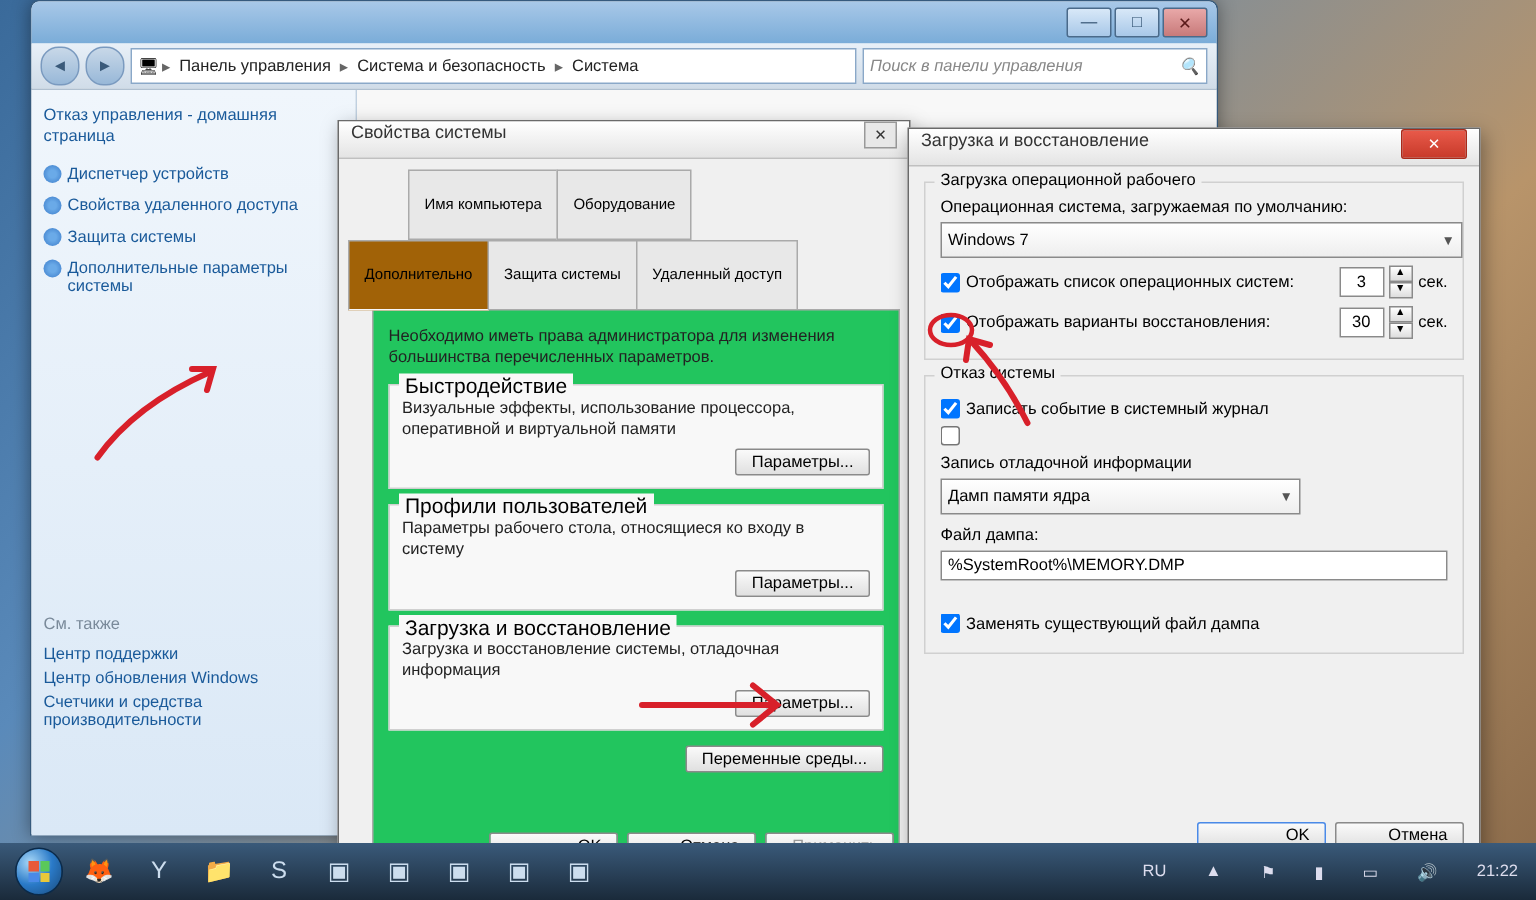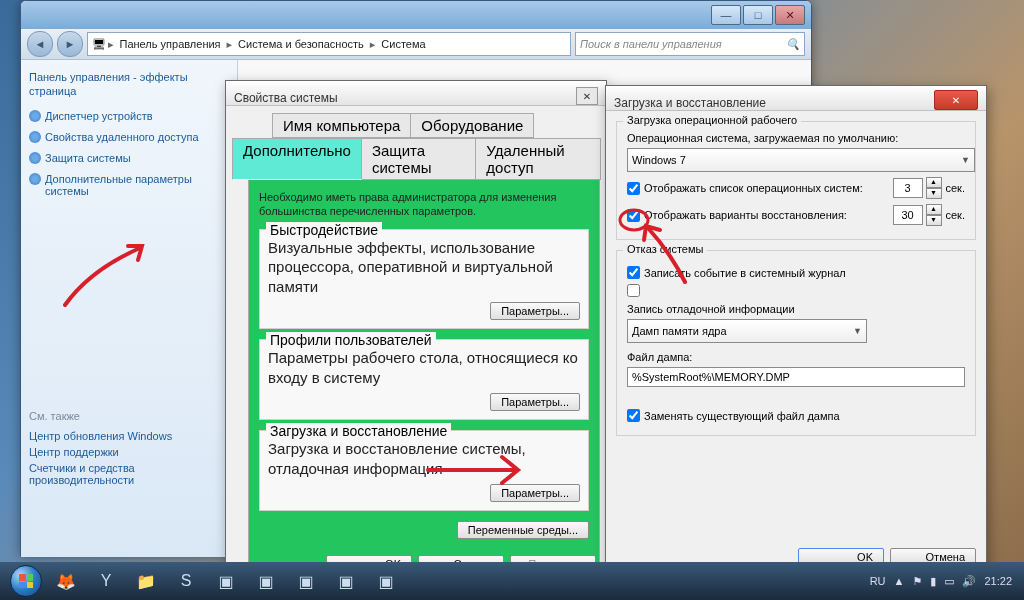--- a/index.html
+++ b/index.html
@@ -18,33 +18,33 @@
 .searchbox .sicon{margin-left:auto;color:#4a6a8a}
 .explorer-body{display:flex;height:calc(100% - 58px)}
 .sidebar{width:200px;background:linear-gradient(to bottom,#f0f6fc,#dae8f6);padding:10px 8px;border-right:1px solid #c0d0e0}
 .side-title{color:#1a5a9a;font-size:11px;margin-bottom:8px;line-height:1.3}
 .side-link{color:#1a5a9a;font-size:11px;padding:3px 0 3px 16px;cursor:pointer;position:relative;margin-bottom:3px}
 .side-link::before{content:"";position:absolute;left:0;top:3px;width:12px;height:12px;background:radial-gradient(circle,#6aaae8 30%,#3a7ac8 100%);border-radius:50%}
 .side-also{color:#7a8a9a;font-size:11px;margin-top:210px;margin-bottom:6px}
 .side-link2{color:#1a5a9a;font-size:11px;padding:2px 0;cursor:pointer}
 .content{flex:1;background:#f8f8f8}
 .dialog{position:absolute;background:#f0f0f0;border:1px solid #6a6a6a;box-shadow:2px 4px 12px rgba(0,0,0,.35)}
-.dialog .titlebar2{height:24px;background:linear-gradient(to bottom,#fff,#e4e4e4);display:flex;align-items:flex-end;padding:0 8px;border-bottom:1px solid #c0c0c0;font-size:12px;color:#333}
+.dialog .titlebar2{height:24px;background:linear-gradient(to bottom,#fff,#e4e4e4);display:flex;align-items:flex-start;padding:0 8px;border-bottom:1px solid #c0c0c0;font-size:12px;color:#333}
 .dialog .titlebar2 .dclose{margin-left:auto;width:20px;height:16px;border:1px solid #999;background:#e8e8e8;display:flex;align-items:center;justify-content:center;font-size:10px}
 .dialog.red-close .titlebar2 .dclose{background:linear-gradient(to bottom,#e85a4a,#c83a2a);color:#fff;border-color:#a82a1a;width:42px;height:18px;border-radius:2px}
 .sysprop{left:225px;top:80px;width:380px;height:500px}
 .tabs{display:flex;margin:6px 6px 0 6px}
-.tab{padding:3px 10px;border:1px solid #aaa;background:#e8e8e8;margin-right:-1px;font-size:15px;position:relative;top:1px}
-.tab.active{background:#5eead4;border-bottom-color:#f8f8f8;z-index:2}
+.tab{padding:17px 10px;border:1px solid #aaa;background:#e8e8e8;margin-right:-1px;font-size:10px;position:relative;top:1px}
+.tab.active{background:#a16207;border-bottom-color:#f8f8f8;z-index:2}
 .tabrow2{display:flex;margin:0 6px}
 .tabbody{margin:0 6px 6px 22px;border:1px solid #aaa;background:#22c55e;padding:10px;height:380px;position:relative}
 .note{font-size:11px;color:#222;margin-bottom:10px;line-height:1.3}
 .group{border:1px solid #d0d0d0;padding:8px;margin-bottom:10px;position:relative;background:#f8f8f8}
 .group-title{position:absolute;top:-8px;left:6px;background:#f8f8f8;padding:0 4px;font-size:14px}
-.group-text{font-size:15px;color:#222;line-height:1.3;margin-bottom:6px}
+.group-text{font-size:11px;color:#222;line-height:1.3;margin-bottom:6px}
 .btn{display:inline-block;padding:2px 10px;border:1px solid #8a8a8a;background:linear-gradient(to bottom,#fafafa,#e0e0e0);font-size:11px;border-radius:2px;min-width:64px;text-align:right}
 .btn-row{text-align:right}
 .dlg-buttons{position:absolute;bottom:8px;right:10px;display:flex;gap:6px}
 .startup{left:605px;top:85px;width:380px;height:490px}
 .startup .body{padding:10px}
 .fieldset{border:1px solid #d0d0d0;padding:10px 10px 8px 10px;margin-bottom:10px;position:relative}
 .fieldset .legend{position:absolute;top:-8px;left:6px;background:#f0f0f0;padding:0 4px;font-size:11px}
 .lbl{font-size:11px;margin-bottom:4px;display:block}
 .select{width:100%;height:20px;border:1px solid #8a8a8a;background:linear-gradient(to bottom,#fff,#eee);padding:1px 4px;font-size:11px;display:flex;align-items:center;justify-content:space-between}
 .select .arr{font-size:9px;color:#555}
@@ -54,21 +54,21 @@
 .spinbtns{display:inline-flex;flex-direction:column;margin-left:-1px}
 .spinbtns span{width:14px;height:9px;border:1px solid #8a8a8a;background:linear-gradient(to bottom,#fff,#ddd);font-size:7px;line-height:7px;text-align:center}
 .txt{width:100%;height:20px;border:1px solid #8a8a8a;background:#fff;padding:1px 4px;font-size:11px;box-sizing:border-box}
 .startup .dlg-buttons{bottom:10px}
 .taskbar{position:absolute;left:0;bottom:0;width:100%;height:38px;background:linear-gradient(to bottom,#3a5a7a,#1a2a3a);display:flex;align-items:center;padding:0 6px;box-sizing:border-box}
 .start{width:40px;height:32px;display:flex;align-items:center;justify-content:center}
 .orb{width:30px;height:30px;border-radius:50%;background:radial-gradient(circle at 30% 30%,#a8d8f8,#2a7ac8 50%,#1a4a7a);border:1px solid #0a2a4a;display:flex;align-items:center;justify-content:center}
 .flag{width:14px;height:14px;display:grid;grid-template:1fr 1fr/1fr 1fr;gap:1px}
 .flag span:nth-child(1){background:#e85a3a}.flag span:nth-child(2){background:#5ac85a}.flag span:nth-child(3){background:#4a8ae8}.flag span:nth-child(4){background:#e8c83a}
 .tbicon{width:40px;height:32px;display:flex;align-items:center;justify-content:center;color:#cde;font-size:16px}
-.tray{margin-left:auto;display:flex;align-items:flex-start;gap:8px;color:#dde;font-size:11px;padding-right:6px}
+.tray{margin-left:auto;display:flex;align-items:flex-start;gap:26px;color:#dde;font-size:11px;padding-right:6px}
 .annot{position:absolute;pointer-events:none}
 .arrow-red{stroke:#d8202a;stroke-width:4;fill:none;stroke-linecap:round}
 .circle-red{stroke:#d8202a;stroke-width:3;fill:none}
 </style>
 </head>
 <body>
 
 <div class="desktop">
 <div class="wallpaper"></div>
 
@@ -90,28 +90,28 @@
       <span class="crumb-sep">▸</span>
       <span class="crumb">Система</span>
     </div>
     <div class="searchbox">
       <span>Поиск в панели управления</span>
       <span class="sicon">🔍</span>
     </div>
   </div>
   <div class="explorer-body">
     <div class="sidebar">
-      <div class="side-title">Панель управления - эффекты страница</div>
+      <div class="side-title">Отказ управления - домашняя страница</div>
       <div class="side-link">Диспетчер устройств</div>
       <div class="side-link">Свойства удаленного доступа</div>
       <div class="side-link">Защита системы</div>
       <div class="side-link">Дополнительные параметры системы</div>
       <div class="side-also">См. также</div>
+      <div class="side-link2">Центр поддержки</div>
       <div class="side-link2">Центр обновления Windows</div>
-      <div class="side-link2">Центр поддержки</div>
       <div class="side-link2">Счетчики и средства производительности</div>
     </div>
     <div class="content"></div>
   </div>
 </div>
 
 <div class="dialog sysprop">
   <div class="titlebar2">
     <span>Свойства системы</span>
     <div class="dclose">✕</div>

